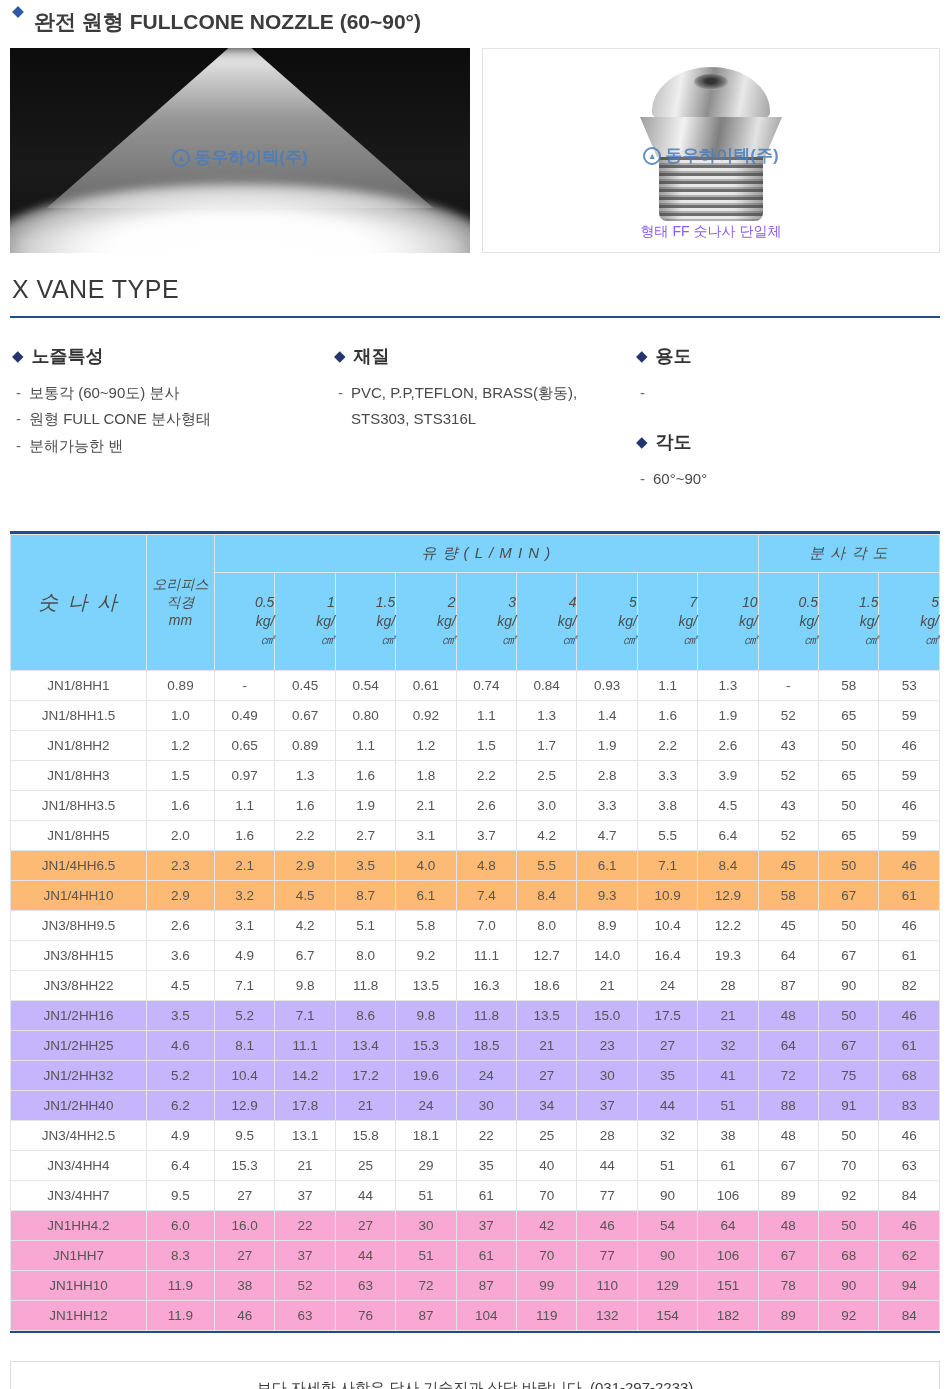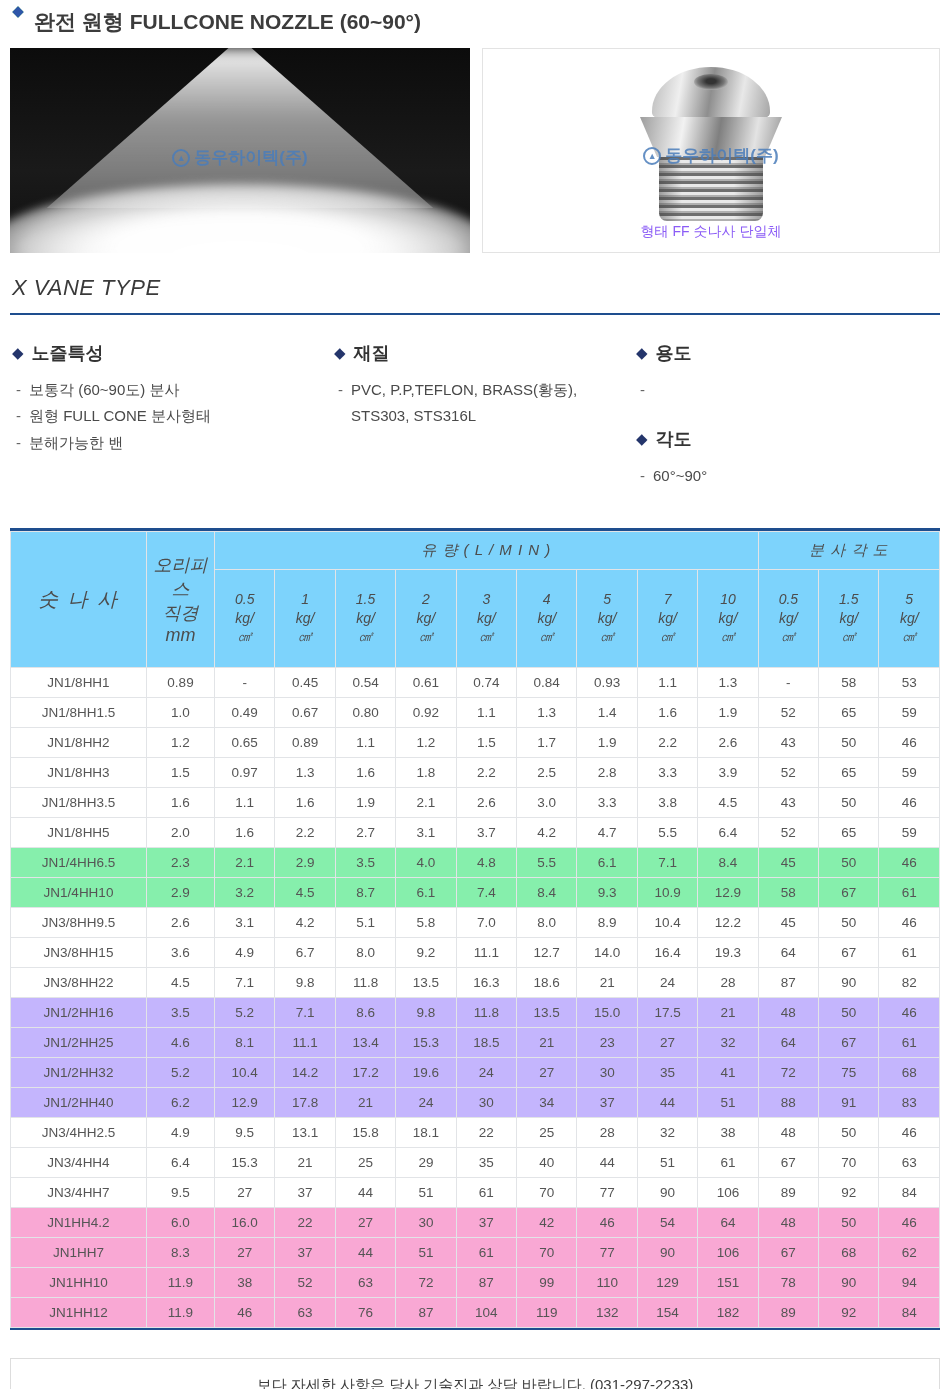--- a/index.html
+++ b/index.html
@@ -79,21 +79,21 @@
   .noz-thread {
     width: 104px; height: 64px; margin: 0 auto; border-radius: 0 0 8px 8px;
     background:
       linear-gradient(90deg, rgba(60,60,60,0.45) 0%, rgba(255,255,255,0) 22%, rgba(255,255,255,0) 72%, rgba(60,60,60,0.45) 100%),
       repeating-linear-gradient(180deg, #6f6f6f 0 3px, #e9e9e9 3px 6px, #b0b0b0 6px 8px);
   }
   .nozzle-panel .watermark { top: 47%; }
   .nozzle-caption { margin: auto 0 12px 0; font-size: 14px; color: #8b5cf6; }
 
   
-  .section-heading { margin: 22px 12px 0 12px; font-size: 22px; color: #3a3a3a; letter-spacing: 0.5px; font-style: italic; }
+  .section-heading { margin: 22px 12px 0 12px; font-size: 25px; color: #3a3a3a; letter-spacing: 0.5px; }
   .heading-rule { height: 2px; background: #1e4e8e; margin: 12px 10px 0 10px; }
 
   
   .specs-grid { display: grid; grid-template-columns: 322px 302px 1fr; margin: 26px 10px 0 12px; }
   .spec-title { display: flex; align-items: center; font-size: 18px; font-weight: bold; color: #333; margin-bottom: 12px; }
   .spec-diamond { color: #24356b; font-size: 15px; margin-right: 8px; }
   .spec-list { list-style: none; }
   .spec-list li { display: flex; font-size: 15px; color: #4a4a4a; line-height: 1.75; }
   .spec-dash { margin: 0 8px 0 4px; color: #666; flex: 0 0 auto; }
   .spec-text { white-space: pre-line; }
@@ -101,23 +101,23 @@
 
   
   .spec-table-wrap { margin: 38px 10px 0 10px; border-top: 3px solid #1e4e8e; border-bottom: 2px solid #1e4e8e; }
   table { width: 100%; border-collapse: collapse; table-layout: fixed; }
   th, td { border: 1px solid #e2e4e7; text-align: center; vertical-align: middle; }
   th { background: #7dd3fc; font-weight: normal; color: #4c4c4c; font-style: italic; }
   col.c-model { width: 136px; }
   col.c-orifice { width: 68px; }
   th.group-th { height: 38px; font-size: 15px; letter-spacing: 1px; }
   th.fixed-th { font-size: 20px; letter-spacing: 2px; white-space: pre-line; }
-  th.press-th { height: 98px; font-size: 14px; line-height: 1.35; white-space: pre-line; }
+  th.press-th { height: 98px; font-size: 14px; line-height: 1.35; white-space: pre-line; text-align: right; }
   td { height: 30px; font-size: 13.5px; color: #555; padding: 2px 1px; }
-  tr.hl-blue td { background: #86efac; }
+  tr.hl-blue td { background: #fdba74; }
   tr.hl-cyan td { background: #c4b5fd; }
   tr.hl-mint td { background: #f9a8d4; }
 
   
   .footer-box {
     margin: 28px 10px 8px 10px; border: 1px solid #ddd;
     padding: 17px 10px; text-align: center; font-size: 15px; color: #3c3c3c;
   }
 </style>
 </head>
@@ -237,21 +237,21 @@
           <col>
           <col>
           <col>
         <col>
           <col>
           <col>
       </colgroup>
       <thead>
         <tr>
           <th rowspan="2" class="fixed-th">숫 나 사</th>
-          <th rowspan="2" class="fixed-th" style="letter-spacing:0; font-size:18px;">오리피스
+          <th rowspan="2" class="fixed-th" style="letter-spacing:0; font-size:14px;">오리피스
 직경
 mm</th>
           <th colspan="9" class="group-th">유 량 ( L / M I N )</th>
           <th colspan="3" class="group-th">분 사 각 도</th>
         </tr>
         <tr id="pressure-row">
             <th class="press-th">0.5
 kg/
 ㎠</th>
             <th class="press-th">1

